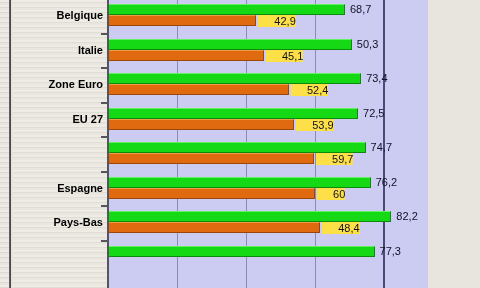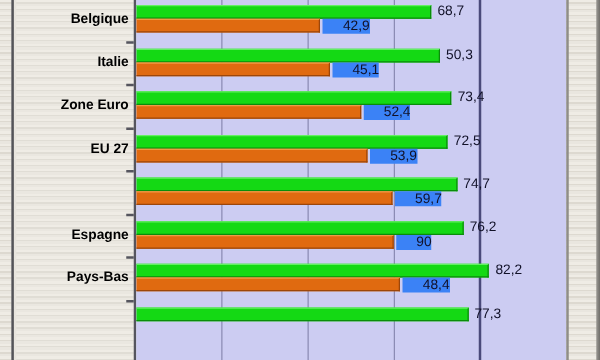--- a/index.html
+++ b/index.html
@@ -2,21 +2,21 @@
 <html><head>
 <meta charset="utf-8">
 <style>
   html,body{margin:0;padding:0;}
   body{
     width:480px;height:288px;overflow:hidden;
     background:#e8e5de;
     font-family:"Liberation Sans", sans-serif;
     -webkit-font-smoothing:none;
   }
-  #screen{position:relative;width:480px;height:288px;overflow:hidden;}
+  #screen{position:relative;width:428px;height:288px;overflow:hidden;}
 
   
   .striped{
     position:absolute;top:0;bottom:0;
     background:repeating-linear-gradient(
       to bottom,
       #efece5 0px,#efece5 2px,
       #ddd9d0 2px,#ddd9d0 3px,
       #e9e6df 3px,#e9e6df 5px
     );
@@ -87,21 +87,21 @@
     border-top:1px solid #f09a44;
     border-bottom:1px solid #9c460a;
     border-right:1px solid #9c460a;
   }
   .bar-value{
     position:absolute;height:12px;line-height:12px;
     font-size:11px;color:#111128;white-space:nowrap;
     padding-left:3px;
   }
   .bar-value.boxed{
-    background:#3b82f6;
+    background:#fde047;
     padding-left:16px;
   }
 </style>
 </head>
 <body>
 
 <div id="screen">
 
   <div id="left-gutter" class="striped"></div>
 
@@ -137,21 +137,21 @@
       <div class="bar-value" style="left: 251.037px; top: 106.5px;">72,5</div>
       <div class="bar orange" style="left: 0px; top: 118.5px; width: 185.147px;"></div>
       <div class="bar-value boxed" style="left: 187.147px; top: 118.5px;">53,9</div>
       <div class="bar green" style="left: 0px; top: 142px; width: 256.594px;"></div>
       <div class="bar-value" style="left: 258.594px; top: 141px;">74,7</div>
       <div class="bar orange" style="left: 0px; top: 153px; width: 205.07px;"></div>
       <div class="bar-value boxed" style="left: 207.07px; top: 153px;">59,7</div>
       <div class="bar green" style="left: 0px; top: 176.5px; width: 261.747px;"></div>
       <div class="bar-value" style="left: 263.747px; top: 175.5px;">76,2</div>
       <div class="bar orange" style="left: 0px; top: 187.5px; width: 206.1px;"></div>
-      <div class="bar-value boxed" style="left: 208.1px; top: 187.5px;">90</div>
+      <div class="bar-value boxed" style="left: 208.1px; top: 187.5px;">60</div>
       <div class="bar green" style="left: 0px; top: 211px; width: 282.357px;"></div>
       <div class="bar-value" style="left: 284.357px; top: 210px; text-align: right;">82,2</div>
       <div class="bar orange" style="left: 0px; top: 222px; width: 211.252px;"></div>
       <div class="bar-value boxed" style="left: 213.252px; top: 222px;">48,4</div>
       <div class="bar green" style="left: 0px; top: 245.5px; width: 265.526px;"></div>
       <div class="bar-value" style="left: 267.526px; top: 244.5px;">77,3</div>
     </div>
 
   <div id="right-gutter" class="striped"></div>
 

